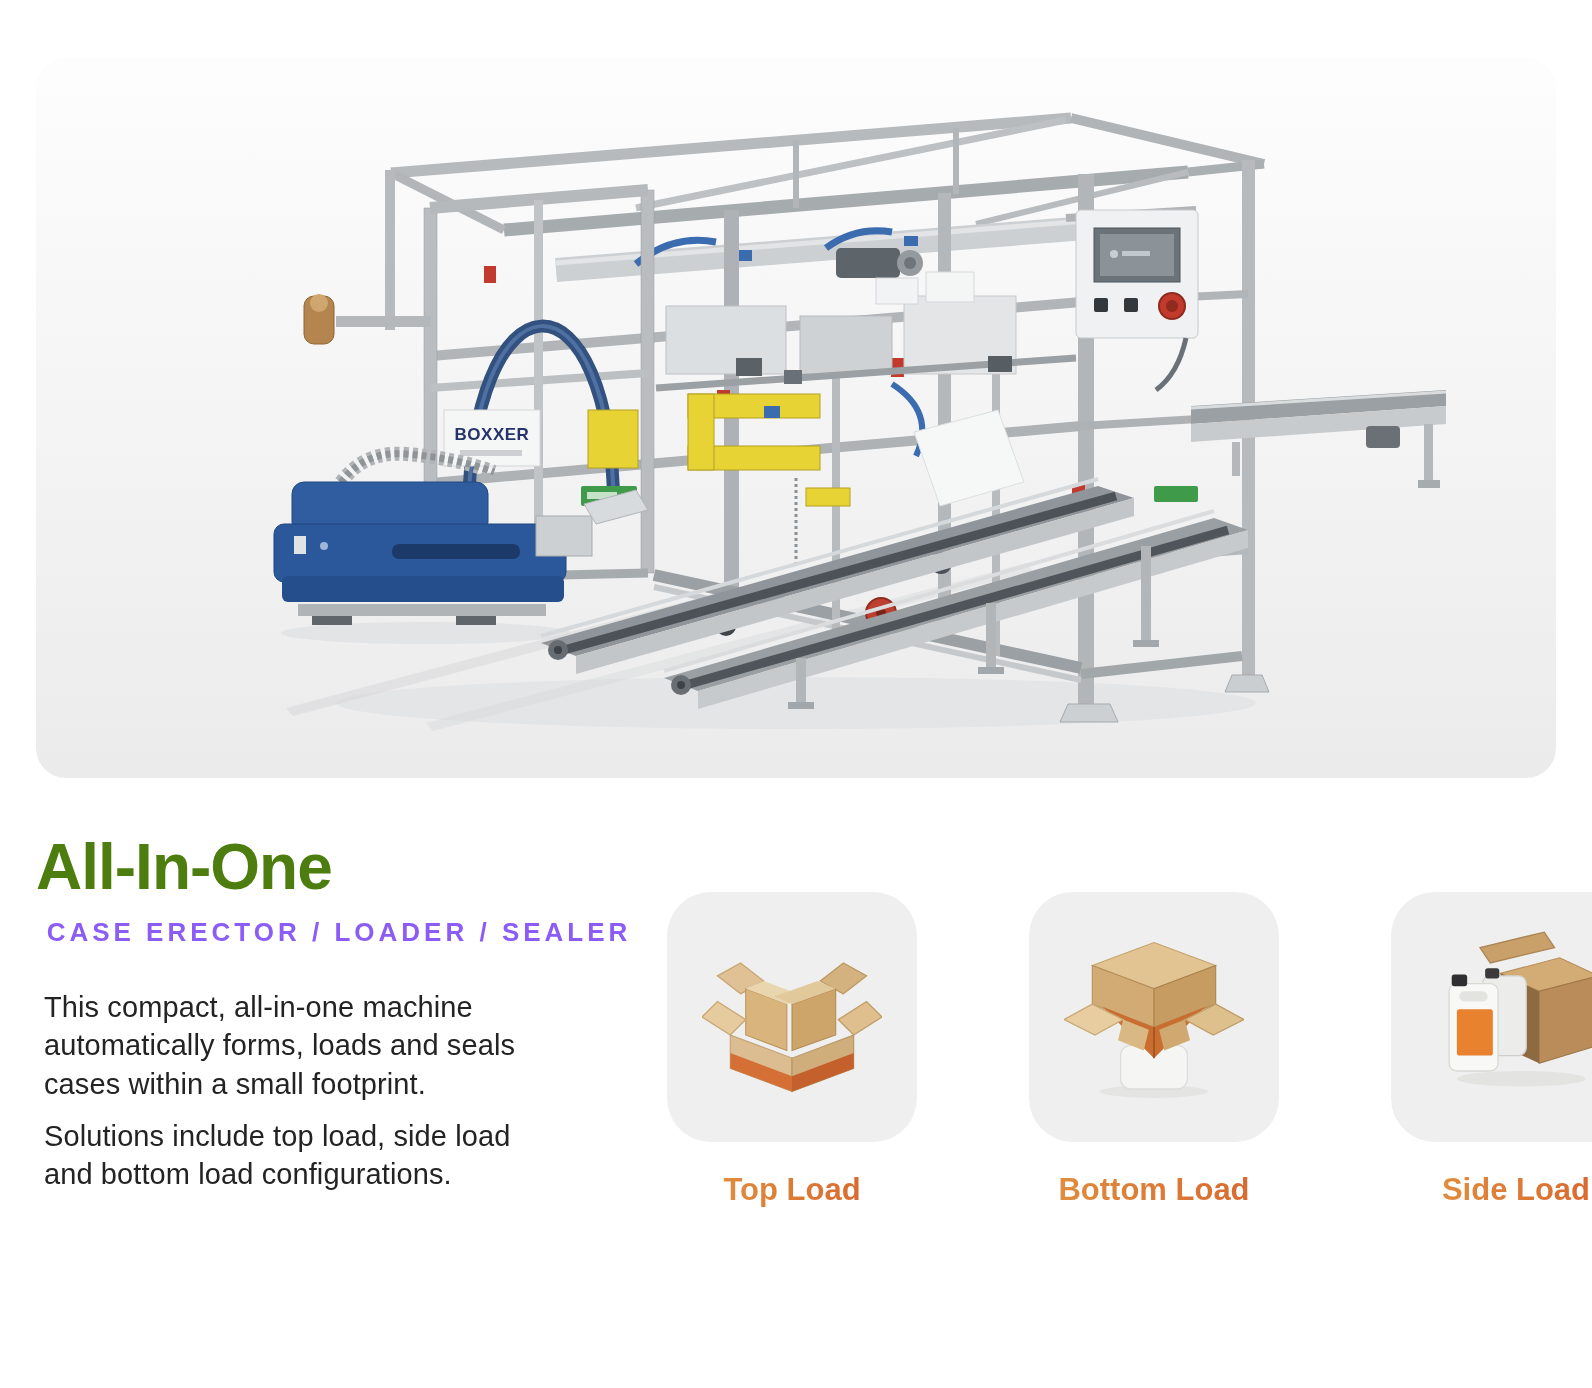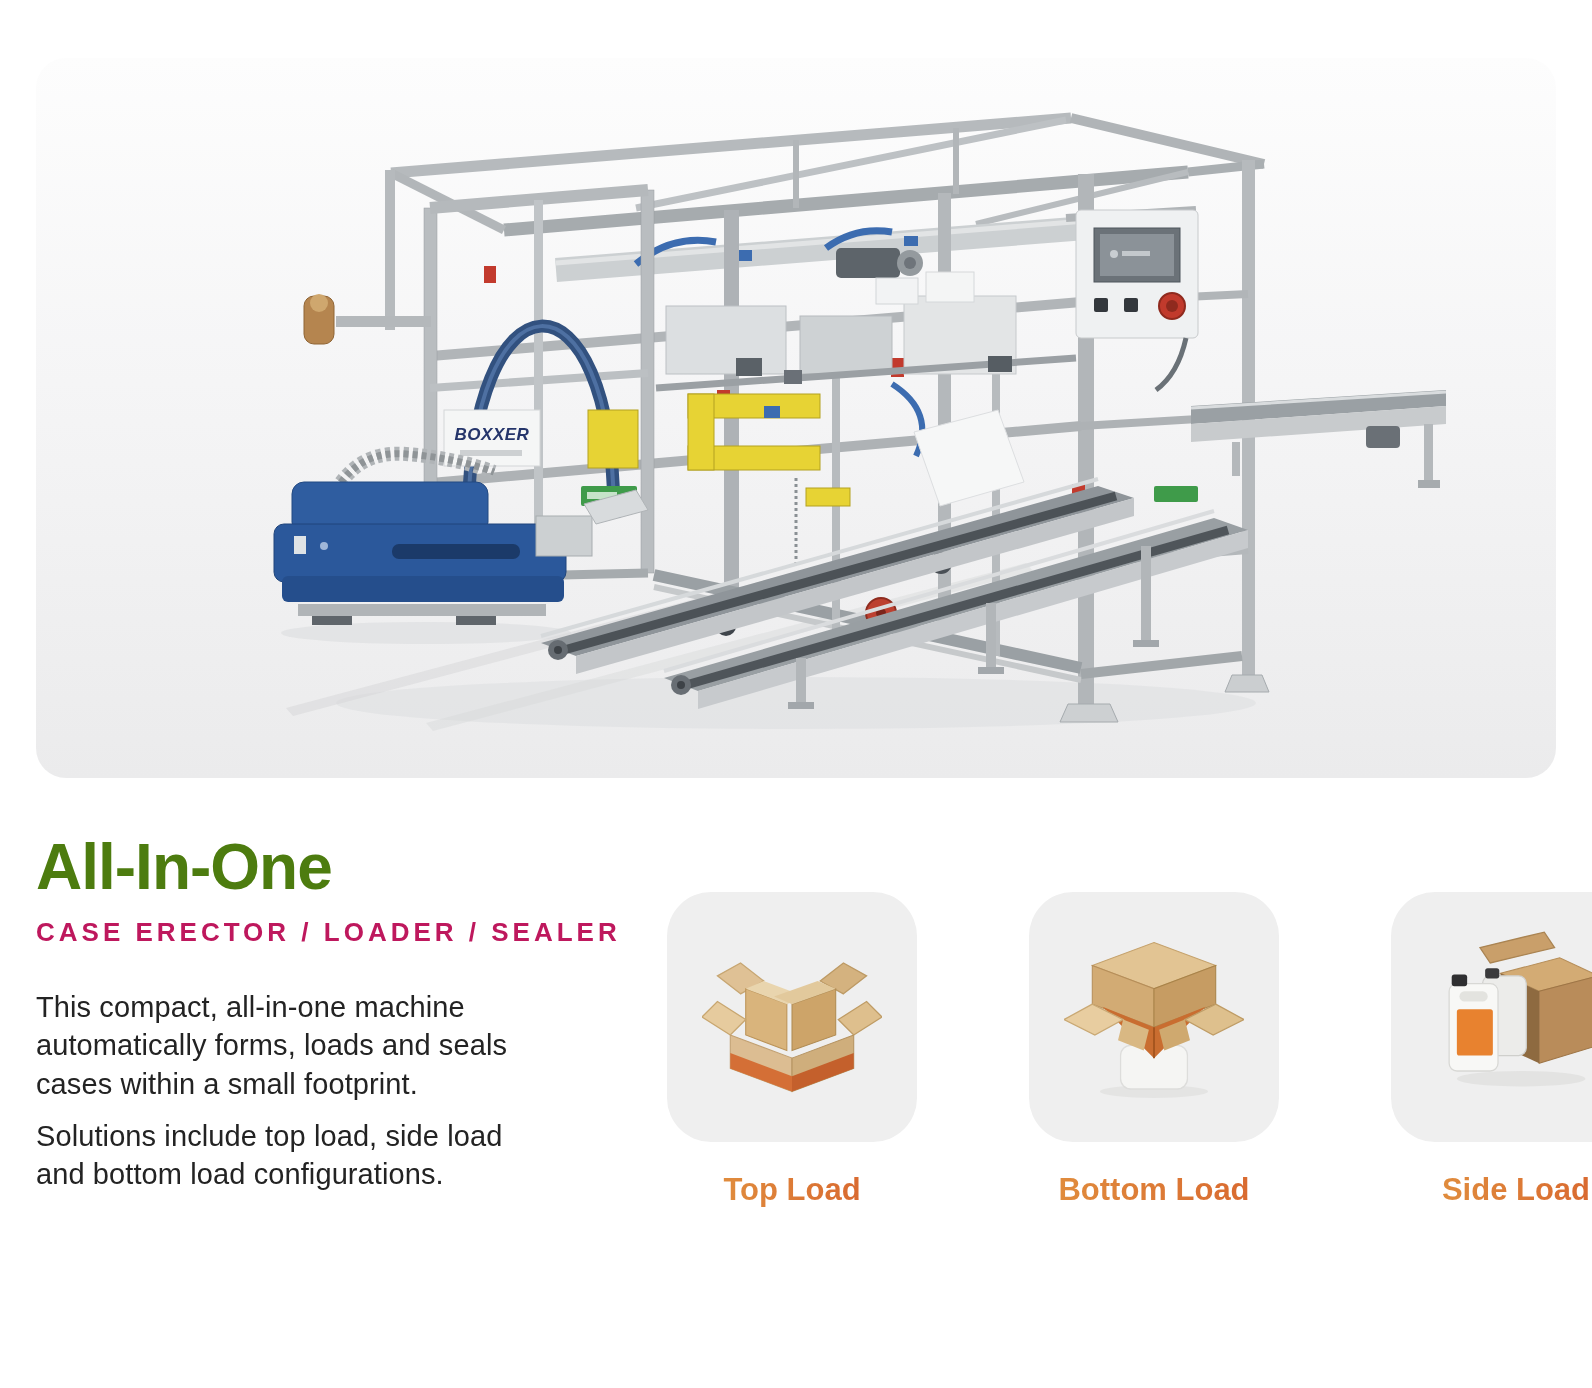--- a/index.html
+++ b/index.html
@@ -17,38 +17,38 @@
     background:linear-gradient(90deg,#E3A747 0%,#DA6E30 100%);
     -webkit-background-clip:text;background-clip:text;
     color:transparent;
     white-space:nowrap;
   }
 
   
   .hero-card{
     margin-top:52px;height:720px;border-radius:30px;overflow:hidden;
     background:linear-gradient(180deg,#fdfdfd 0%,#f5f5f6 45%,#ebebec 100%);
-    font-style:italic;
   }
   .hero-card svg{display:block;width:100%;height:100%;}
 
   
   .bottom{display:flex;align-items:flex-start;margin-top:56px;}
   .text-col{width:606px;flex:0 0 auto;}
   h2.section-heading{
     margin:0;font-size:64px;font-weight:800;letter-spacing:-1px;
     color:#4d7c0f;line-height:1.05;
   }
   .section-subheading{
     margin-top:16px;font-size:26px;font-weight:700;letter-spacing:4px;
-    color:#be185d;
+    color:#8b5cf6;
+    text-align:center;
   }
   .body-copy{margin-top:40px;}
   .body-copy p{
-    margin:0 0 14px 0;font-size:29px;line-height:1.32;color:#232323;
+    margin:0 0 14px 8px;font-size:29px;line-height:1.32;color:#232323;
     white-space:pre-line;letter-spacing:0.1px;
   }
 
   .cards{display:flex;gap:62px;margin-left:auto;margin-top:58px;}
   .load-card{width:300px;display:flex;flex-direction:column;align-items:center;}
   .card-tile{
     width:250px;height:250px;border-radius:44px;background:#EFEFEF;
     display:flex;align-items:center;justify-content:center;
   }
   .card-tile svg{width:180px;height:180px;display:block;}

